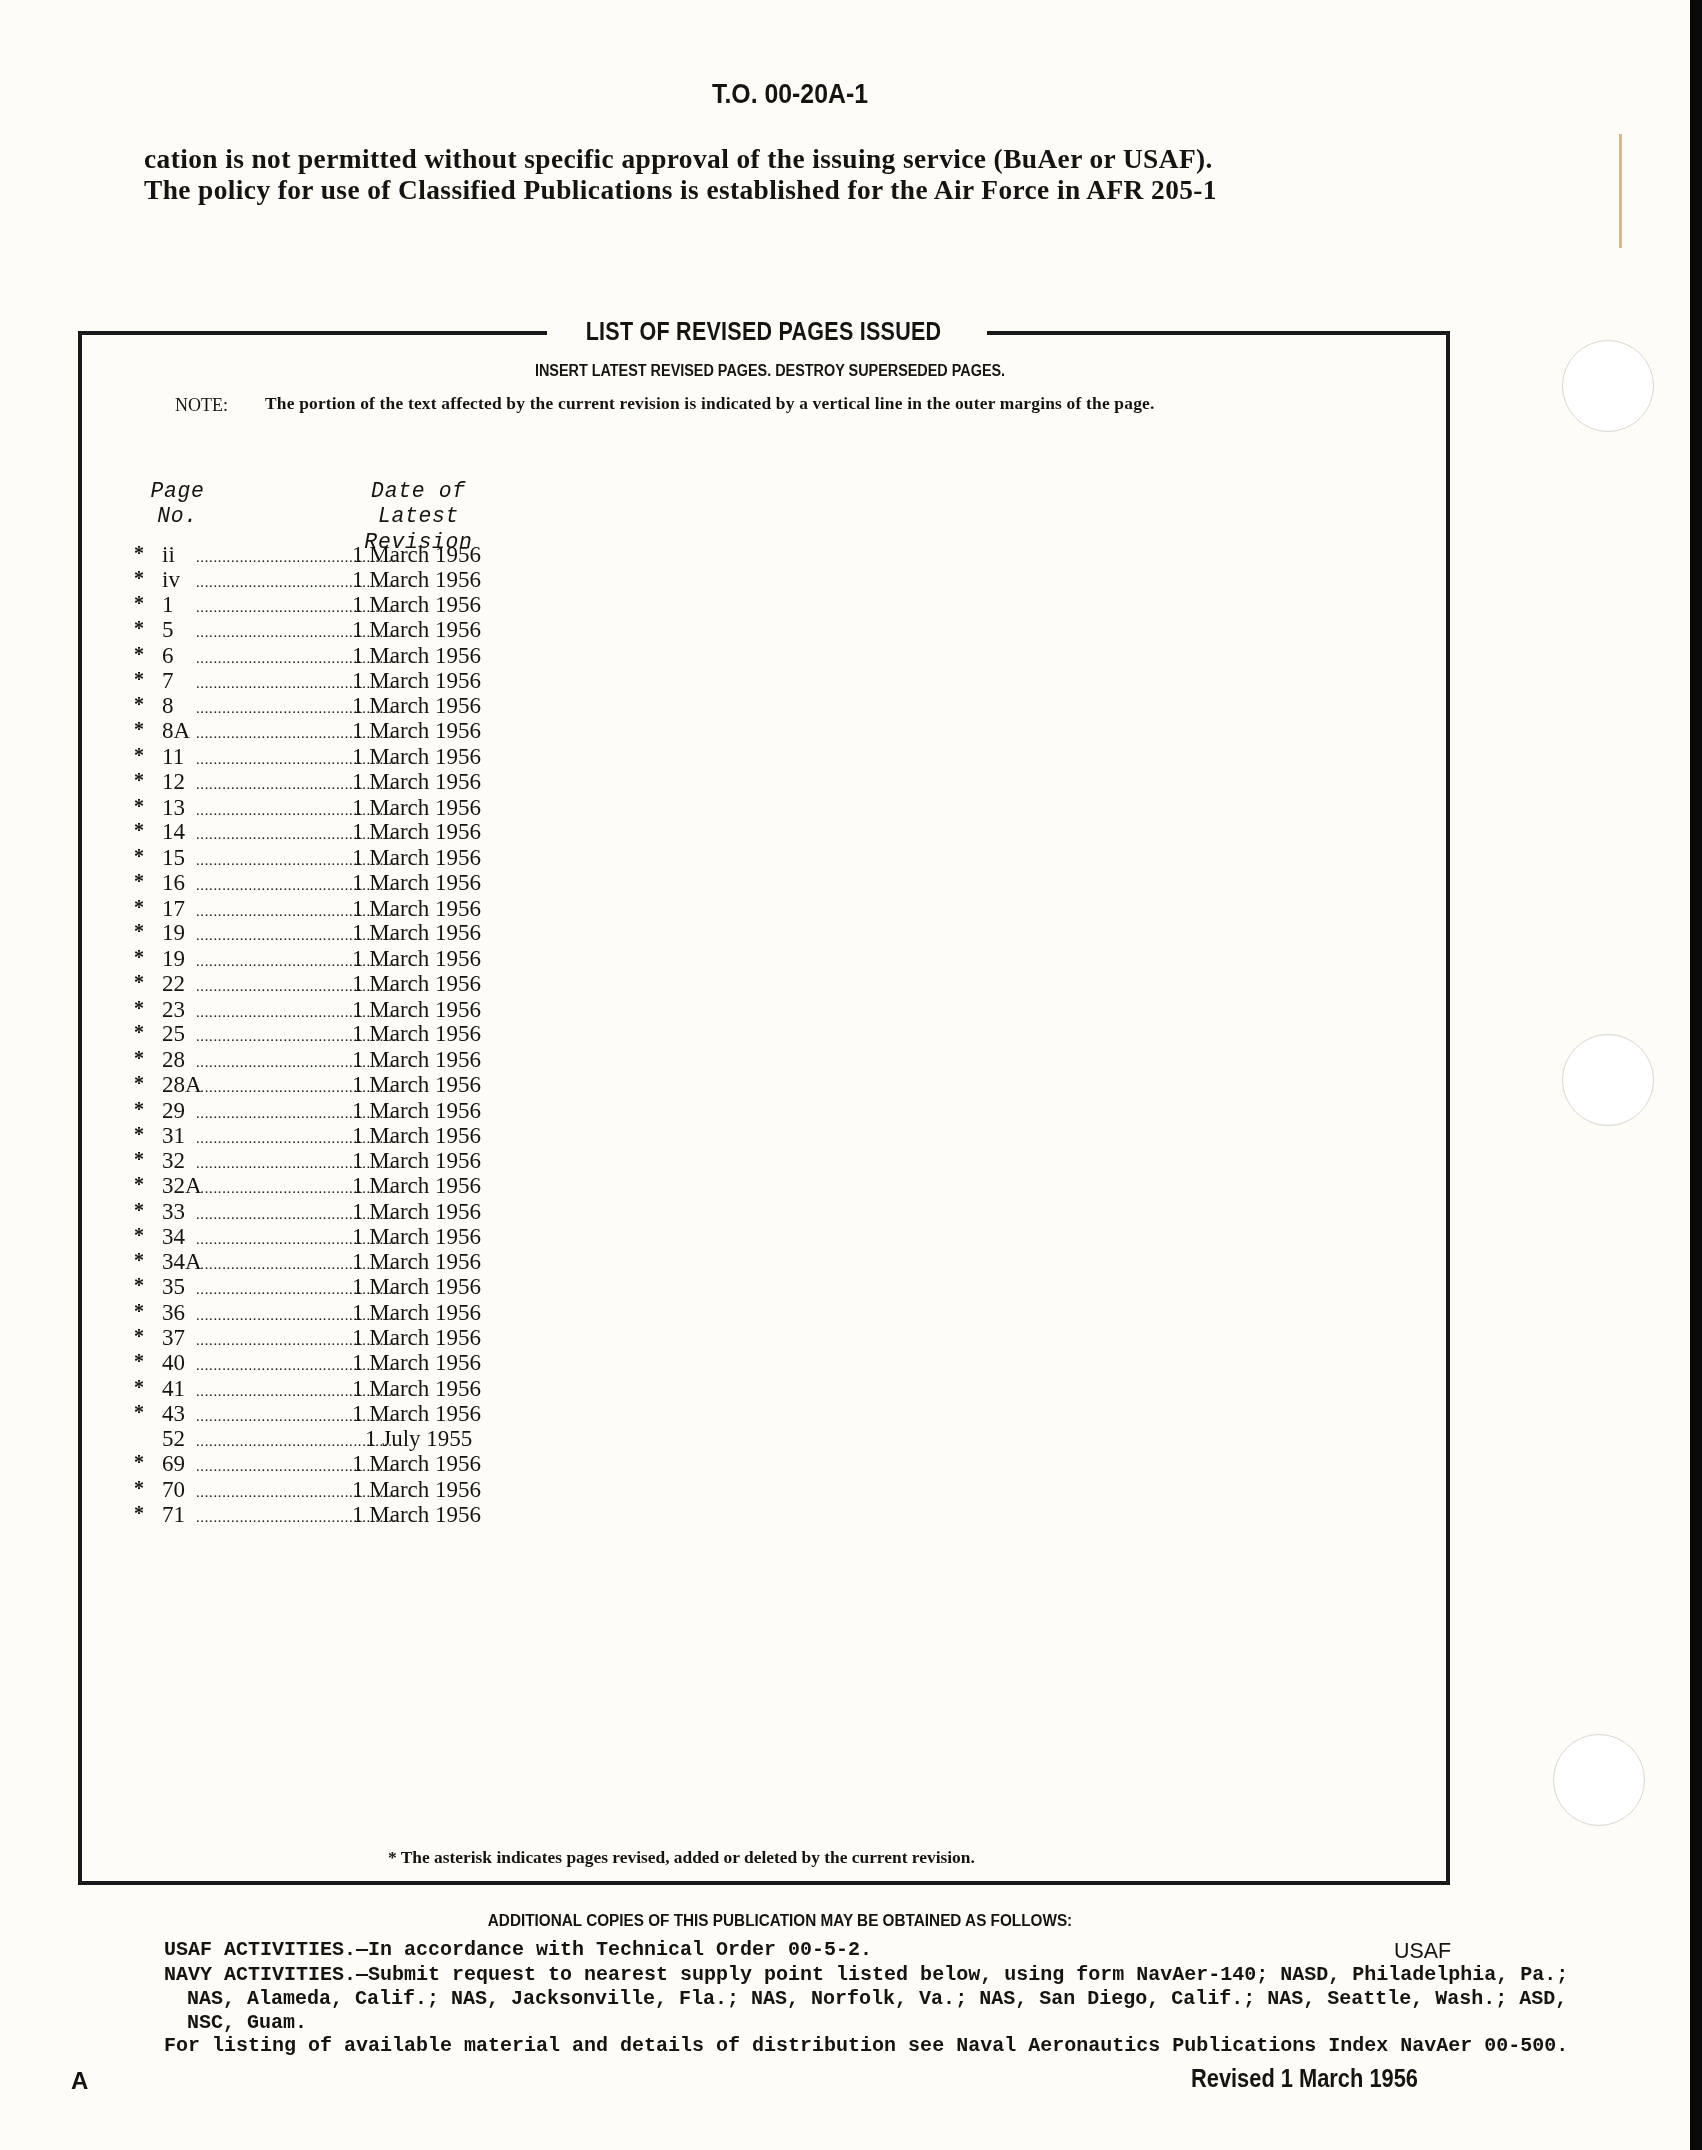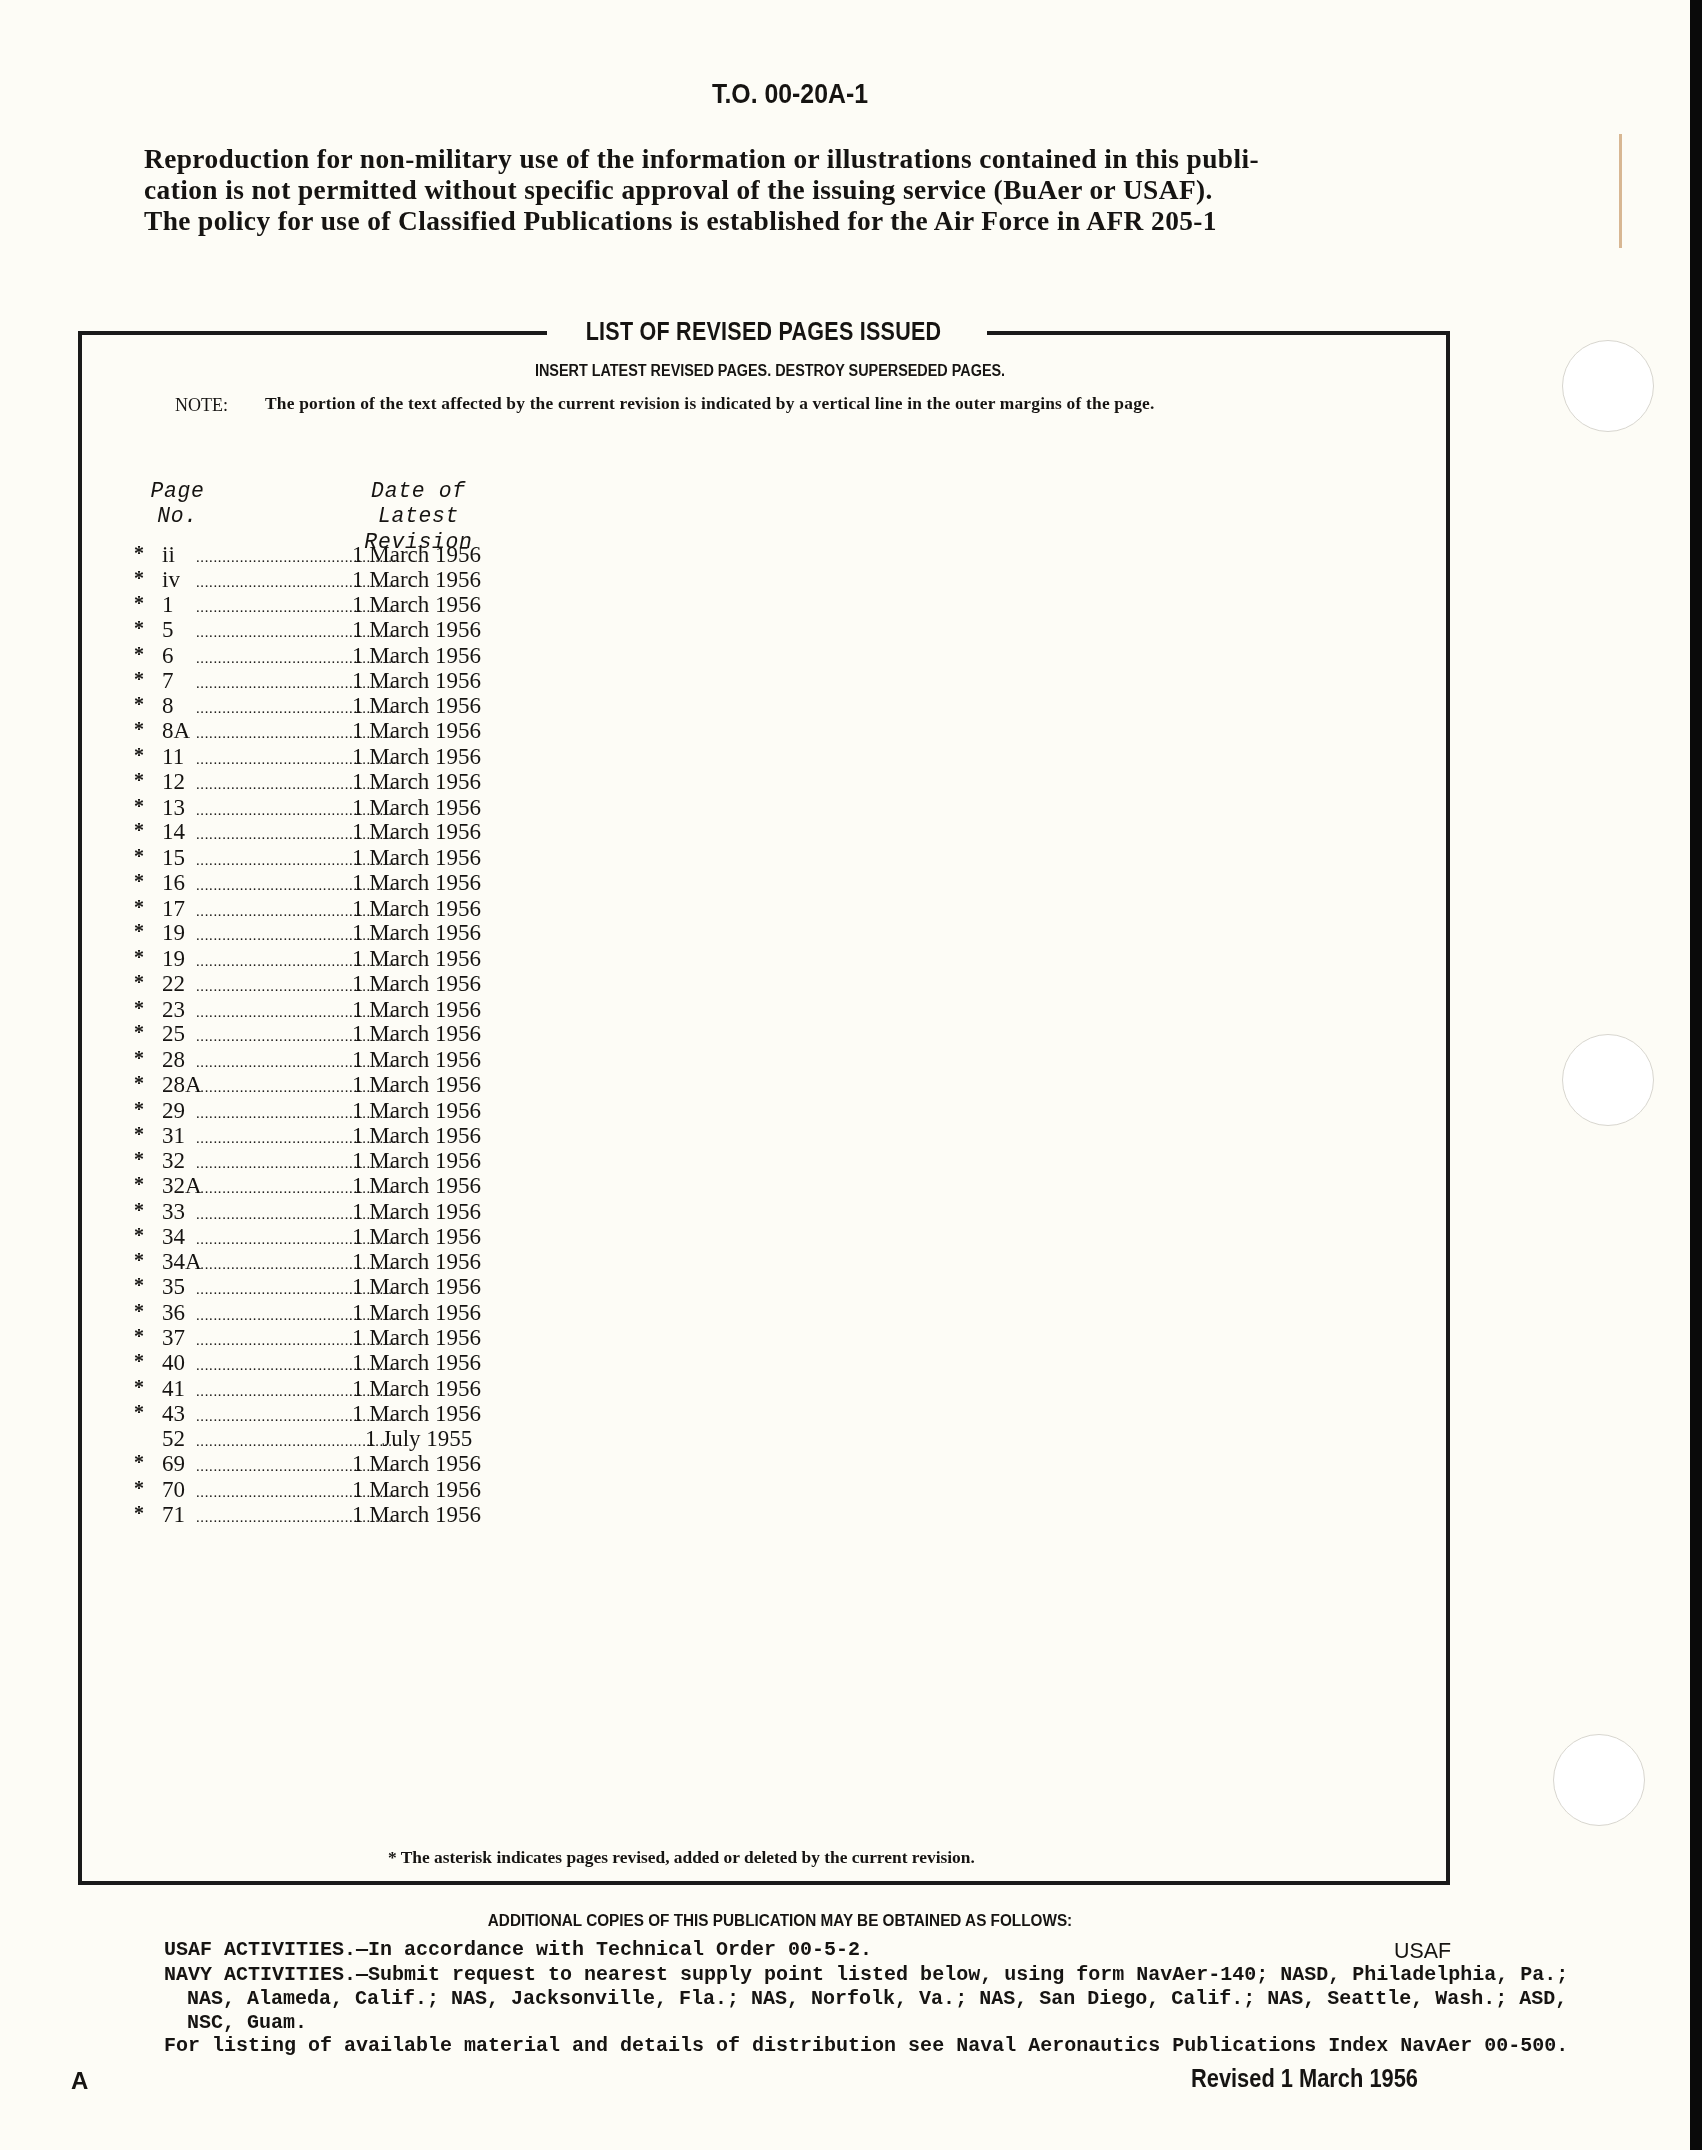--- a/index.html
+++ b/index.html
@@ -103,21 +103,20 @@
 
 <div class="edge"></div>
 <div class="revision-bar" style="height:114px;"></div>
 <div class="hole" style="left:1562px; top:340px;"></div>
 <div class="hole" style="left:1562px; top:1034px;"></div>
 <div class="hole" style="left:1553px; top:1734px;"></div>
 
 <div class="abs header-code">T.O. 00-20A-1</div>
 
 <div class="abs notice">
-  <span class="line">Reproduction for non-military use of the information or illustrations contained in this publi-</span>
   <span class="line">cation is not permitted without specific approval of the issuing service (BuAer or USAF).</span>
   <span class="line">The policy for use of Classified Publications is established for the Air Force in AFR 205-1</span>
 </div>
 
 <div class="box"></div>
 <div class="box-topline" style="left:78px; width:469px;"></div>
 <div class="box-topline" style="left:987px; width:463px;"></div>
 <div class="abs box-title">LIST OF REVISED PAGES ISSUED</div>
 
 <div class="abs insert">INSERT LATEST REVISED PAGES.  DESTROY SUPERSEDED PAGES.</div>

